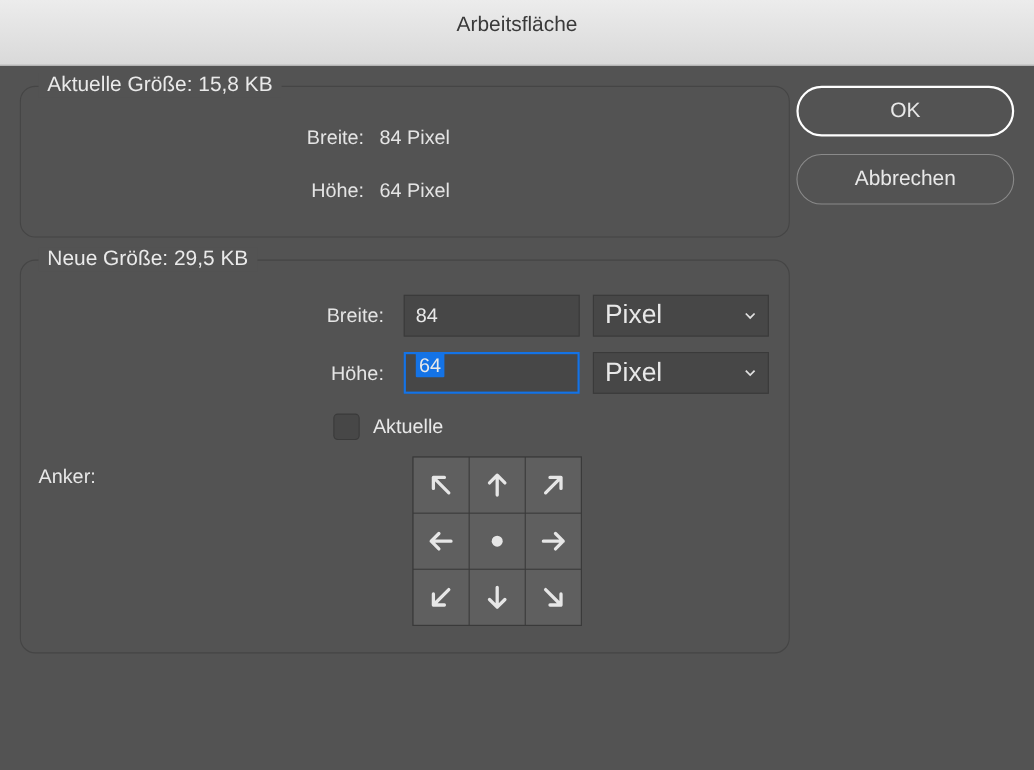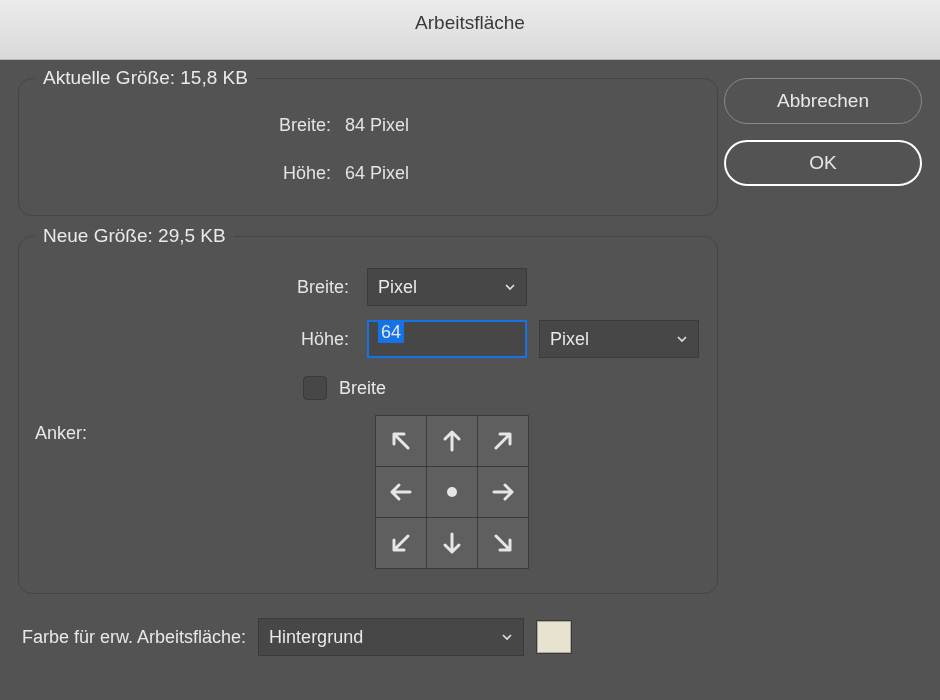--- a/index.html
+++ b/index.html
@@ -102,21 +102,21 @@
     }
     .num-input.focused::selection { background: #1473e6; color: #fff; }
     .sel-highlight { background: #1473e6; padding: 1px 3px; border-radius: 1px; }
 
     .dropdown {
       width: 160px;
       height: 38px;
       background: #474747;
       border: 1px solid #3a3a3a;
       color: #e8e8e8;
-      font-size: 18px;
+      font-size: 24px;
       padding: 0 10px;
       display: flex;
       align-items: center;
       justify-content: space-between;
       cursor: pointer;
     }
     .dropdown.wide { width: 266px; }
     .dropdown-label { white-space: nowrap; overflow: hidden; }
     .chevron { width: 12px; height: 12px; }
 
@@ -176,22 +176,22 @@
       cursor: pointer;
     }
   </style>
 </head>
 <body>
 
 <div class="titlebar">Arbeitsfläche</div>
 
 <div class="content">
   <div class="side-buttons">
+    <button class="btn primary">OK</button>
     <button class="btn">Abbrechen</button>
-    <button class="btn primary">OK</button>
   </div>
 
   <div class="main">
 
     <div class="group">
       <div class="group-legend">Aktuelle Größe: 15,8 KB</div>
       <div class="kv-row">
         <div class="kv-label">Breite:</div>
         <div class="kv-value">84 Pixel</div>
       </div>
@@ -199,20 +199,21 @@
         <div class="kv-label">Höhe:</div>
         <div class="kv-value">64 Pixel</div>
       </div>
     </div>
 
     <div class="group">
       <div class="group-legend">Neue Größe: 29,5 KB</div>
 
       <div class="input-row">
         <div class="input-label">Breite:</div>
+        <input class="num-input" type="text" value="84" style="">
         <div class="dropdown">
           <span class="dropdown-label">Pixel</span>
           <svg class="chevron" viewBox="0 0 12 12">
               <path d="M2 4 L6 8 L10 4" fill="none" stroke="#e0e0e0" stroke-width="1.6"></path>
             </svg>
         </div>
       </div>
 
       <div class="input-row">
         <div class="input-label">Höhe:</div>
@@ -220,21 +221,21 @@
         <div class="dropdown">
           <span class="dropdown-label">Pixel</span>
           <svg class="chevron" viewBox="0 0 12 12">
               <path d="M2 4 L6 8 L10 4" fill="none" stroke="#e0e0e0" stroke-width="1.6"></path>
             </svg>
         </div>
       </div>
 
       <div class="checkbox-row">
         <div class="checkbox"></div>
-        <span>Breite</span>
+        <span>Aktuelle</span>
       </div>
 
       <div class="anchor-row">
         <div class="anchor-label">Anker:</div>
         <div class="anchor-grid">
           <div class="anchor-cell">
               <svg viewBox="0 0 30 30">
                 <path d="M22 22 L8 8 M8 8 L8 18 M8 8 L18 8" fill="none" stroke="#e6e6e6" stroke-width="3" stroke-linecap="round"></path>
               </svg>
             </div>
@@ -275,24 +276,14 @@
             </div>
           <div class="anchor-cell">
               <svg viewBox="0 0 30 30">
                 <path d="M8 8 L22 22 M22 22 L22 12 M22 22 L12 22" fill="none" stroke="#e6e6e6" stroke-width="3" stroke-linecap="round"></path>
               </svg>
             </div>
         </div>
       </div>
     </div>
 
-    <div class="bottom-row">
-      <span>Farbe für erw. Arbeitsfläche:</span>
-      <div class="dropdown wide">
-        <span class="dropdown-label">Hintergrund</span>
-        <svg class="chevron" viewBox="0 0 12 12">
-            <path d="M2 4 L6 8 L10 4" fill="none" stroke="#e0e0e0" stroke-width="1.6"></path>
-          </svg>
-      </div>
-      <div class="swatch" style="background:#e8e2d1;"></div>
-    </div>
   </div>
 </div>
 
 </body></html>

